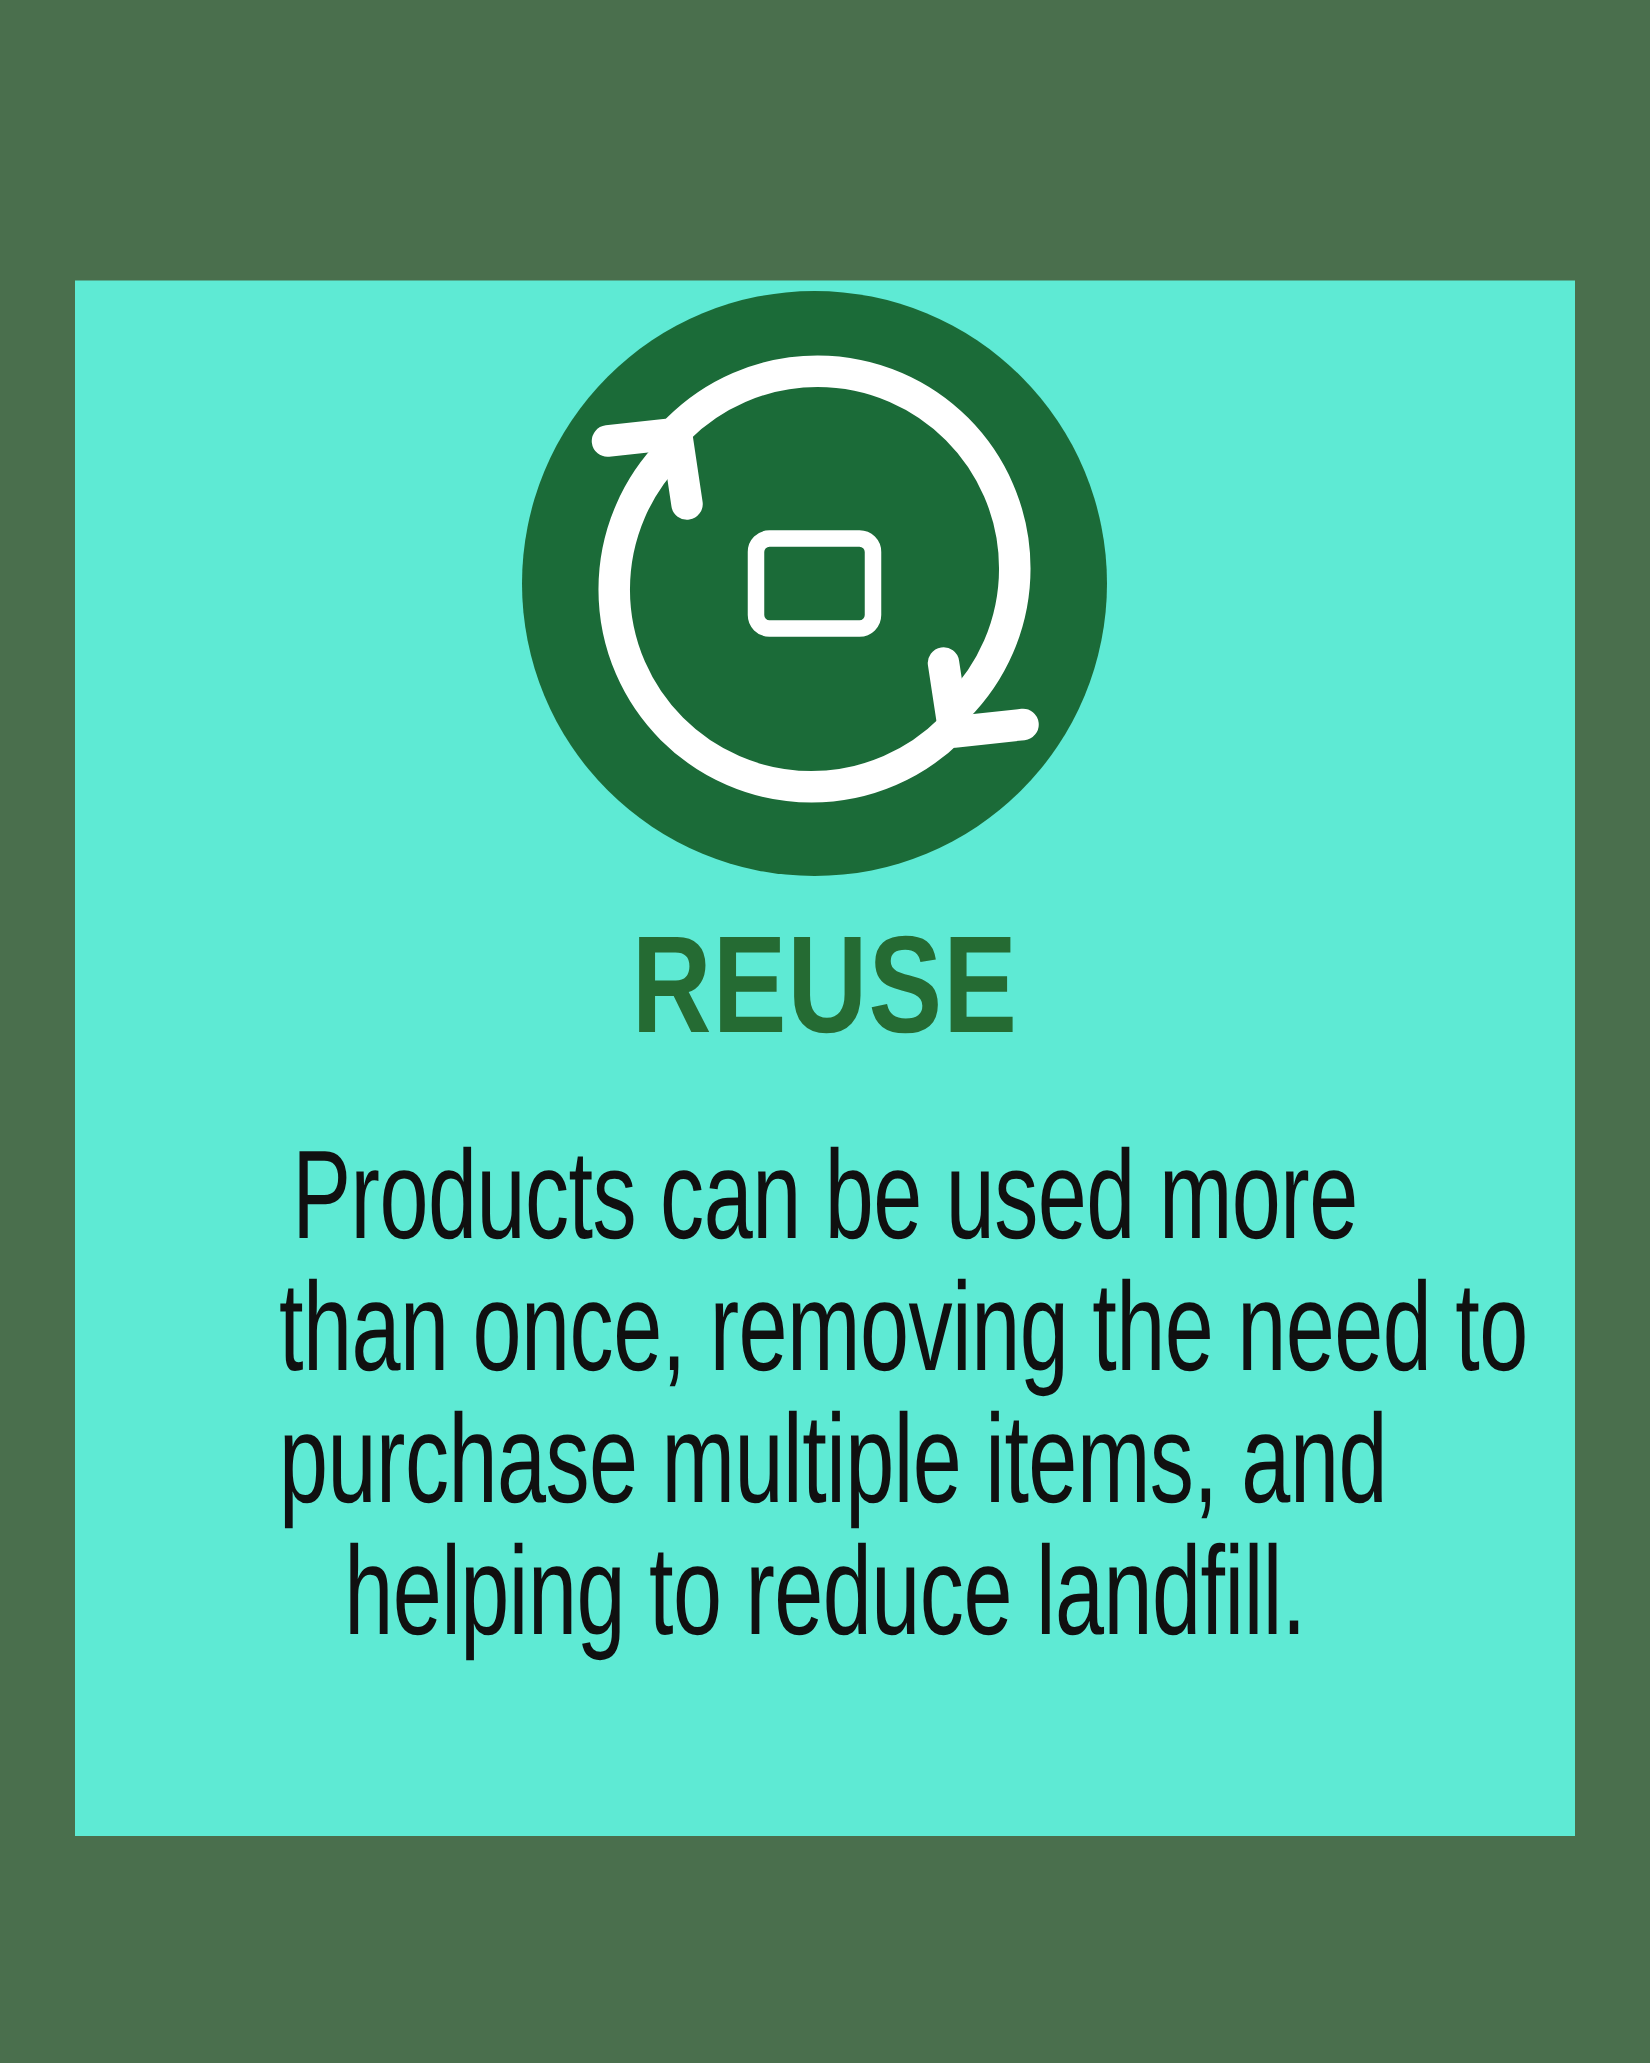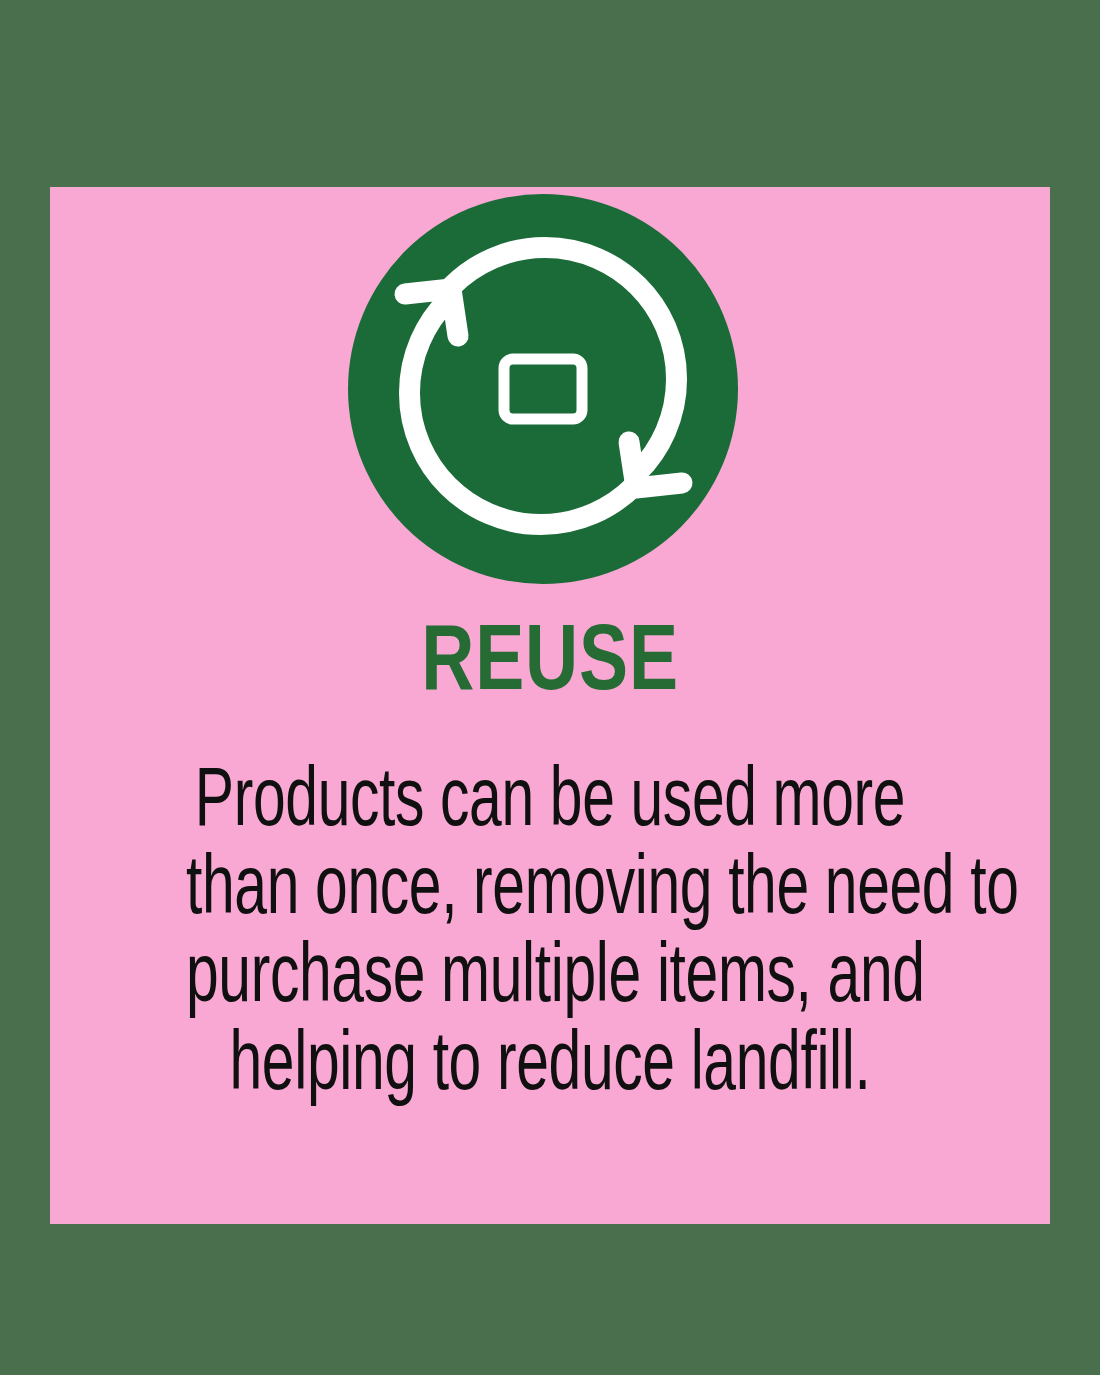--- a/index.html
+++ b/index.html
@@ -20,21 +20,21 @@
     height: 1375px;
   }
 
   
   .card {
     position: absolute;
     left: 50px;
     top: 187px;
     width: 1000px;
     height: 1037px;
-    background: #f9a8d4;
+    background: #5eead4;
     overflow: visible;
   }
 
   
   .icon-badge {
     position: absolute;
     left: 298px;   
     top: 7px;      
     width: 390px;
     height: 390px;

